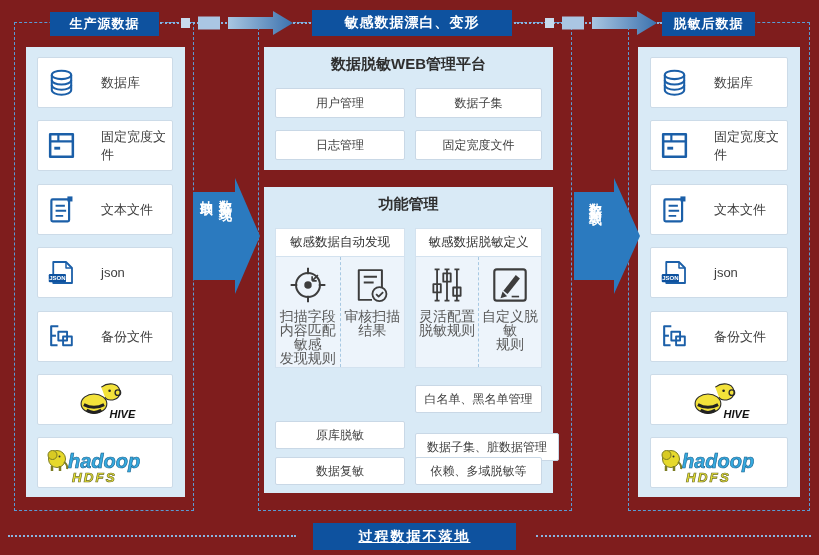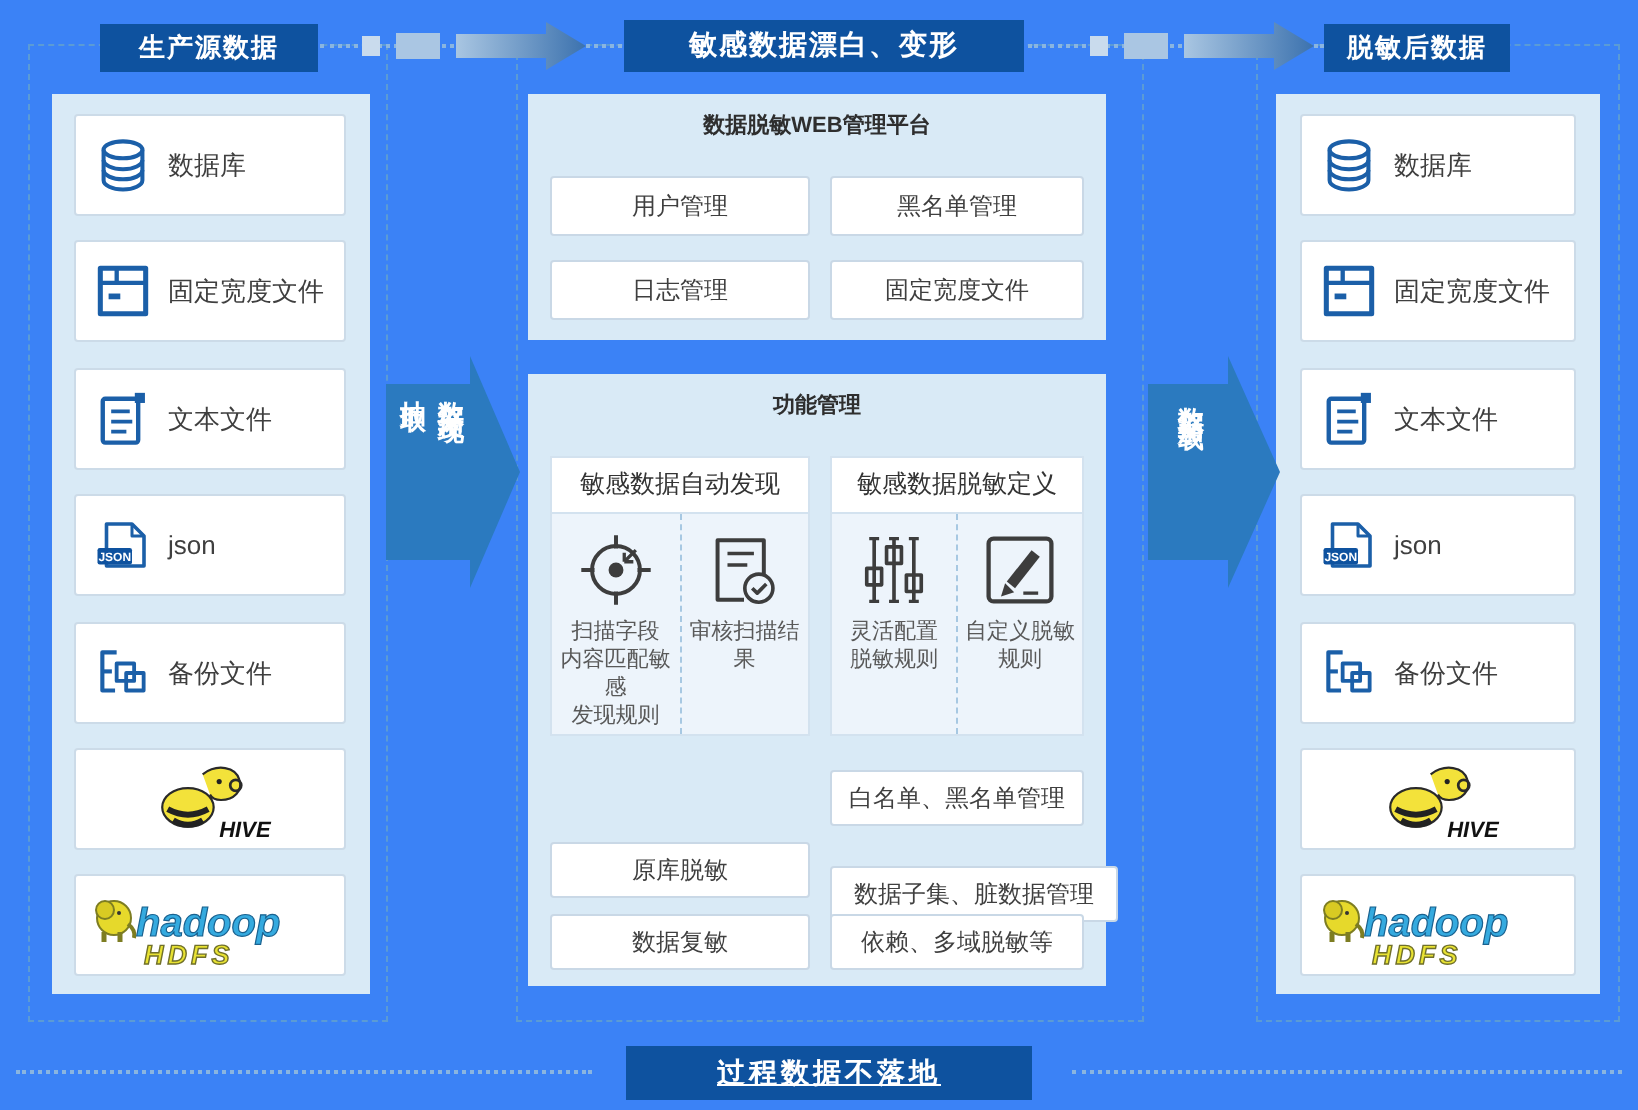--- a/index.html
+++ b/index.html
@@ -1,34 +1,34 @@
 <!DOCTYPE html>
 <html><head>
 <meta charset="utf-8">
 <style>
   html,body{margin:0;padding:0;background:#fff;font-family:"Liberation Sans","DejaVu Sans",sans-serif;}
-  #diagram{position:relative;width:819px;height:555px;background:#3b82f6;overflow:hidden;}
+  #diagram{position:relative;width:819px;height:555px;background:#7f1d1d;overflow:hidden;}
   .dashed-box{position:absolute;border:1px dashed #5b9bd5;}
   .pill-header{position:absolute;background:#0e529f;color:#fff;font-weight:bold;font-size:13px;
     display:flex;align-items:center;justify-content:center;letter-spacing:1px;z-index:3;}
   .panel{position:absolute;background:#d9eaf6;}
   .card{position:absolute;background:#fff;border:1px solid #ccdbe8;border-radius:2px;
-    display:flex;align-items:center;gap:9px;padding-left:10px;box-sizing:border-box;}
+    display:flex;align-items:center;gap:26px;padding-left:10px;box-sizing:border-box;}
   .card.logo{justify-content:center;padding-left:0;}
   .card-label{font-size:13px;color:#3f3f3f;}
   .btn{position:absolute;background:#fff;border:1px solid #c9d8e6;border-radius:2px;
     display:flex;align-items:center;justify-content:center;font-size:12px;color:#3f3f3f;box-sizing:border-box;}
-  .panel-title{position:absolute;left:0;width:100%;text-align:center;font-size:11px;font-weight:bold;color:#2e2e2e;}
+  .panel-title{position:absolute;left:0;width:100%;text-align:center;font-size:15px;font-weight:bold;color:#2e2e2e;}
   .grp{position:absolute;background:#edf4fb;border:1px solid #d3e2ef;box-sizing:border-box;}
   .grp-h{height:27px;background:#fff;border-bottom:1px solid #d3e2ef;display:flex;align-items:center;
     justify-content:center;font-size:12.5px;color:#333;}
   .grp-cells{display:flex;height:110px;}
   .cell{flex:1;display:flex;flex-direction:column;align-items:center;padding-top:9px;box-sizing:border-box;}
   .cell + .cell{border-left:1px dashed #a7c8e2;}
-  .cap{margin-top:5px;font-size:11px;line-height:14px;color:#595959;text-align:center;white-space:pre-line;}
+  .cap{margin-top:5px;font-size:14px;line-height:14px;color:#595959;text-align:center;white-space:pre-line;}
   .ic{width:27px;height:29px;flex:none;}
   .gic{width:38px;height:38px;}
   .sb{fill:none;stroke:#1b5fa8;stroke-width:2.4;stroke-linejoin:round;}
   .sd{fill:none;stroke:#3d3d3d;stroke-width:2.4;stroke-linejoin:round;}
   .dotline{position:absolute;border-top:2px dotted #8ab5e0;z-index:1;}
   .motif{position:absolute;z-index:2;}
   .bigarrow{position:absolute;z-index:2;}
   .arrow-text{position:absolute;z-index:3;display:flex;gap:1px;}
   .vt{writing-mode:vertical-rl;text-orientation:upright;color:#fff;font-weight:bold;
     font-size:13px;letter-spacing:3px;line-height:18px;}
@@ -148,21 +148,21 @@
   </div>
 
   <div class="dashed-box" style="left:258px;top:22px;width:312px;height:487px;"></div>
   <div class="pill-header" style="left:312px;top:10px;width:200px;height:26px;font-size:14px;">
     <span>敏感数据漂白、变形</span>
   </div>
 
   <div class="panel" style="left:264px;top:47px;width:289px;height:123px;">
     <div class="panel-title" style="top:8px;">数据脱敏WEB管理平台</div>
     <div class="btn" style="left:11px;top:41px;width:130px;height:30px;">用户管理</div>
-    <div class="btn" style="left:151px;top:41px;width:127px;height:30px;">黑名单管理</div>
+    <div class="btn" style="left:151px;top:41px;width:127px;height:30px;">数据子集</div>
     <div class="btn" style="left:11px;top:83px;width:130px;height:30px;">日志管理</div>
     <div class="btn" style="left:151px;top:83px;width:127px;height:30px;">固定宽度文件</div>
   </div>
 
   <div class="panel" style="left:264px;top:187px;width:289px;height:306px;">
     <div class="panel-title" style="top:8px;">功能管理</div>
 
     <div class="grp" style="left:11px;top:41px;width:130px;height:140px;">
       <div class="grp-h">敏感数据自动发现</div>
       <div class="grp-cells">

